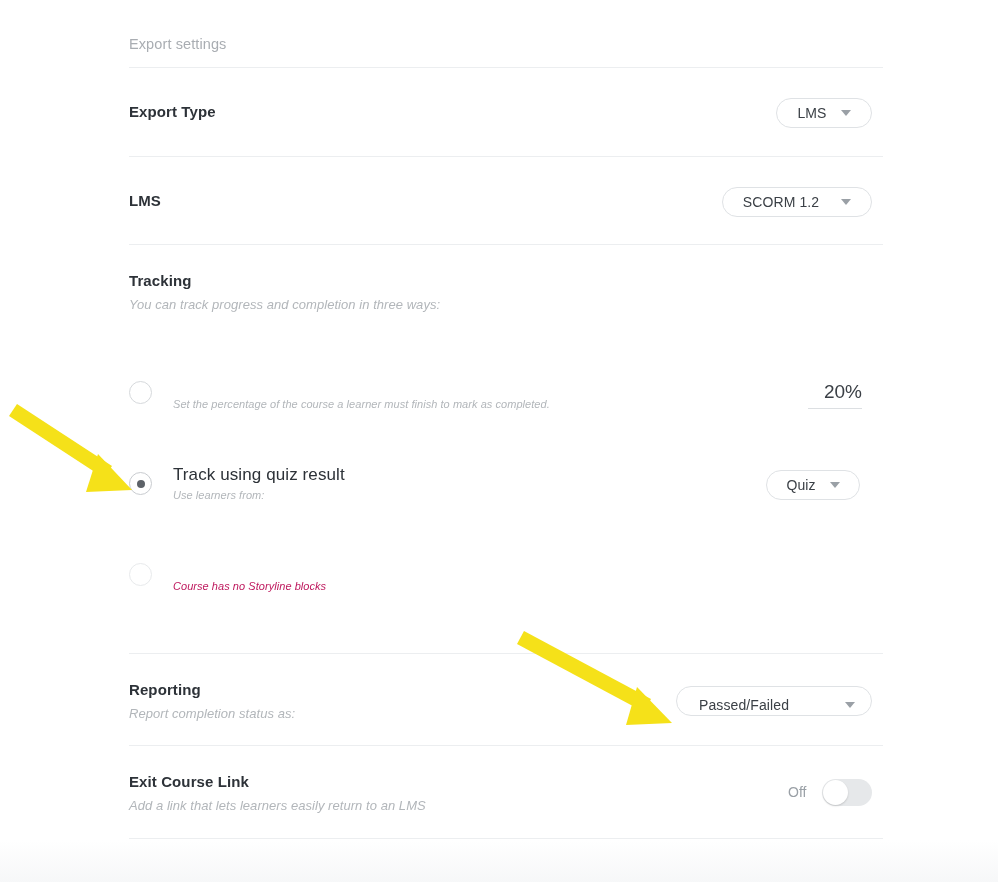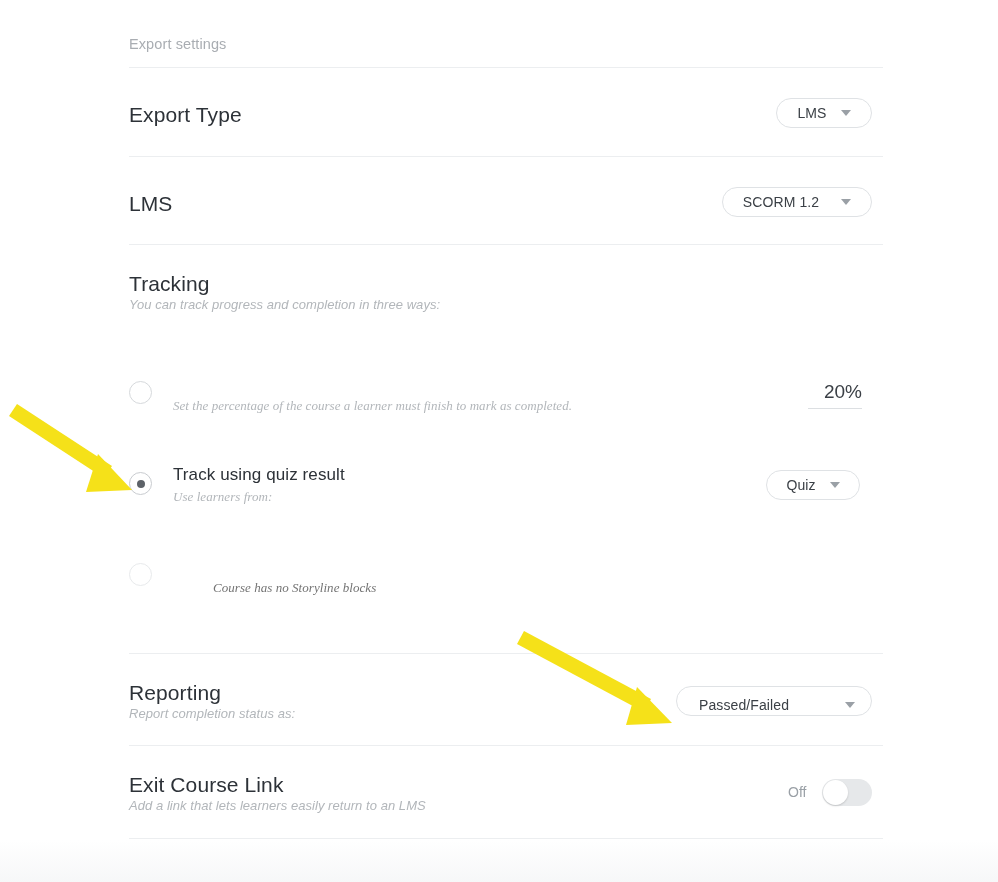--- a/index.html
+++ b/index.html
@@ -35,22 +35,22 @@
   .divider {
     position: absolute;
     left: 129px;
     width: 754px;
     height: 1px;
     background: #eceef0;
   }
 
   .row-title {
     position: absolute;
-    font-size: 21px;
-    font-weight: normal;
+    font-size: 15px;
+    font-weight: bold;
     color: #2d3238;
     letter-spacing: .1px;
   }
   .row-sub {
     position: absolute;
     font-size: 13px;
     font-style: italic;
     color: #b2b6ba;
     letter-spacing: .05px;
   }
@@ -120,27 +120,26 @@
 
   .opt-title {
     position: absolute;
     font-size: 17px;
     color: #2d3238;
     letter-spacing: .1px;
   }
   .opt-title.disabled { color: #aeb2b7; }
   .opt-sub {
     position: absolute;
-    font-size: 13px;
+    font-size: 11px;
     font-style: italic;
     color: #b2b6ba;
     letter-spacing: .05px;
-    font-family: Liberation Serif, serif;
-  }
-  .opt-sub.disabled { color: #737373; margin-left: 40px; }
+  }
+  .opt-sub.disabled { color: #be185d; }
 
   
   .percent-field {
     position: absolute;
     left: 808px;
     top: 381px;
     width: 54px;
     text-align: right;
     font-size: 19px;
     color: #3b4046;

